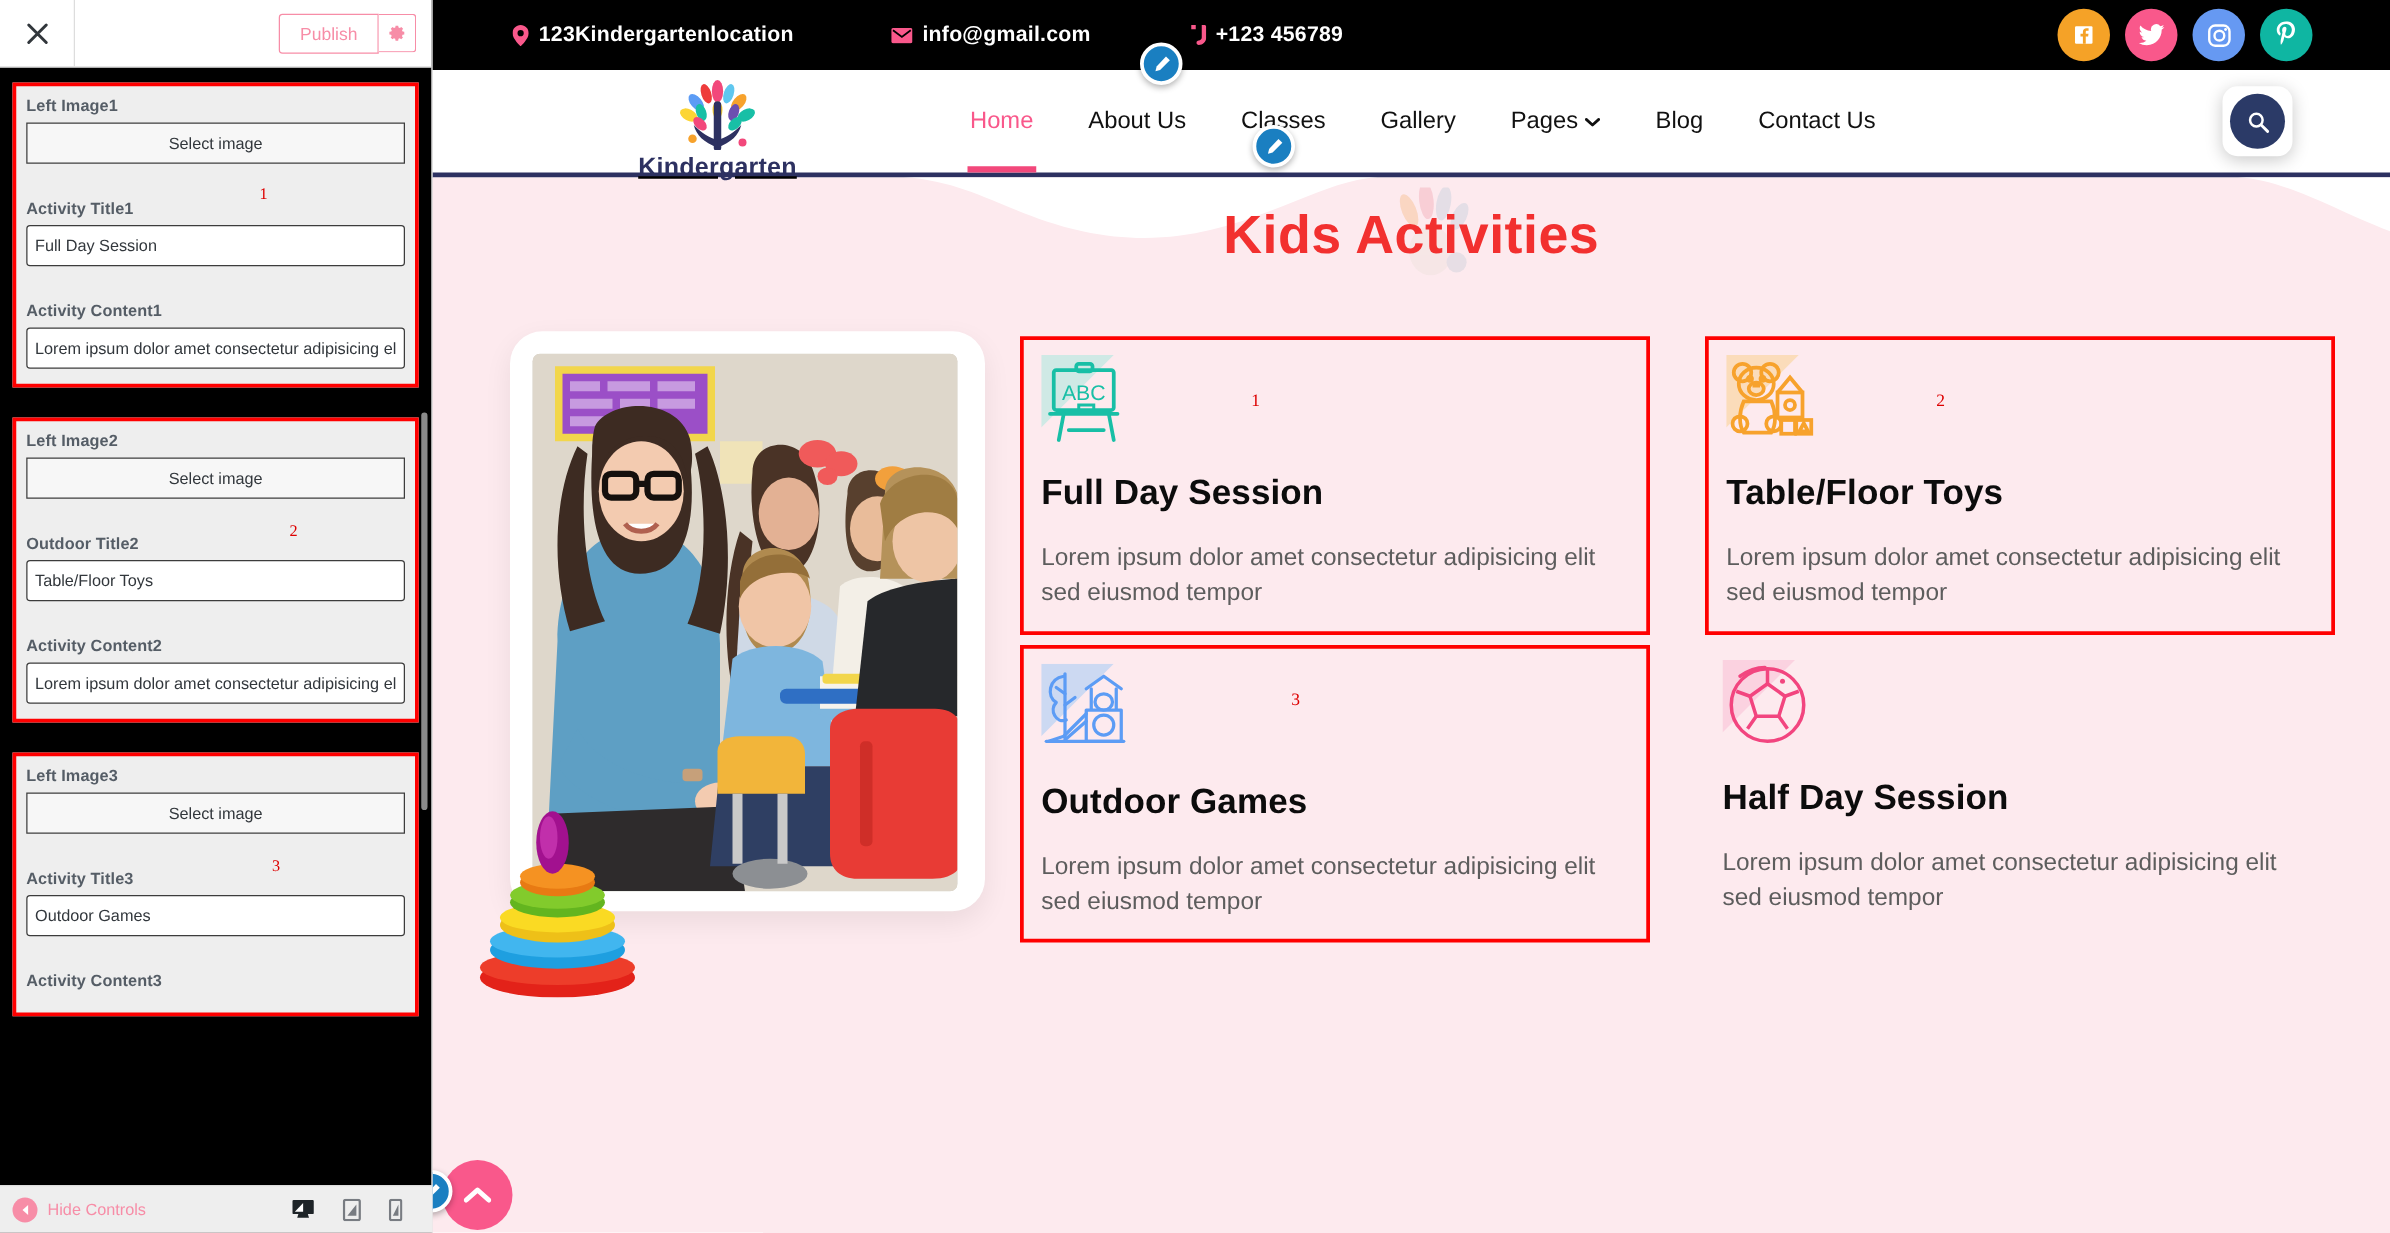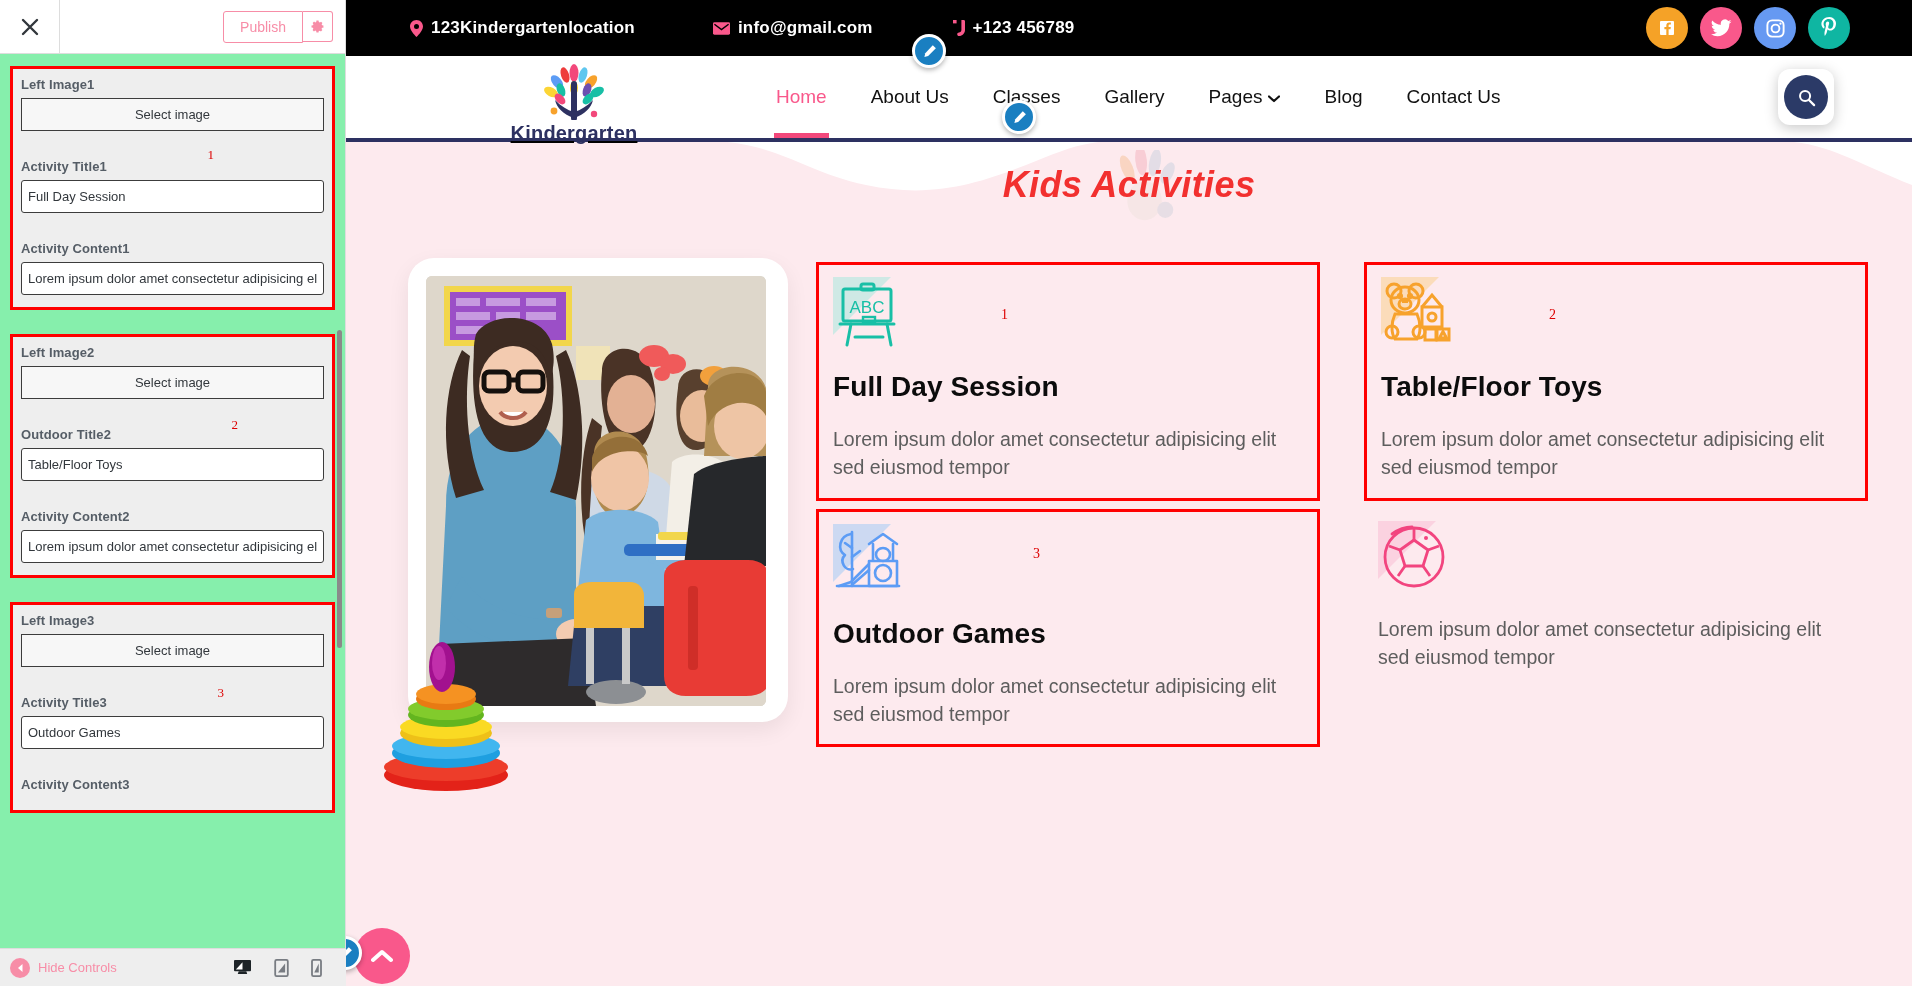--- a/index.html
+++ b/index.html
@@ -10,21 +10,21 @@
     -webkit-font-smoothing: antialiased;
   }
 
   
   #app { position: relative; width: 1912px; height: 986px; display: flex; }
 
   
   #customizer {
     position: relative;
     width: 346px; height: 986px;
-    background: #86efac;
+    background: #000000;
     border-right: 1px solid #dddddd;
     flex: 0 0 346px;
   }
   .cz-topbar {
     height: 54px; background: #fff;
     border-bottom: 1px solid #dddddd;
     display: flex; align-items: stretch;
   }
   .cz-close {
     width: 60px; display: flex; align-items: center; justify-content: center;
@@ -157,22 +157,22 @@
     z-index: 3; pointer-events:none;
   }
   .sec-title {
     text-align:center; padding-top:22px; position:relative; z-index:4;
   }
   .hand-deco{
     position:absolute; left:50%; transform:translateX(-16px); top:8px;
     width:70px; height:76px; z-index:-1; opacity:.55;
   }
   .sec-title h1 {
-    font-size:36px; color:#f2302f; font-weight:bold; letter-spacing:.4px;
-    display:inline-block; position:relative;font-style:italic;
+    font-size:43px; color:#f2302f; font-weight:bold; letter-spacing:.4px;
+    display:inline-block; position:relative;
   }
   .sec-sub {
     text-align:center; color:#86d16b; font-size:19px; margin-top:18px;
     position:relative; z-index:4;
   }
 
   .act-body {
     display:flex; gap:22px; padding: 52px 44px 0 48px; position:relative; z-index:4;
   }
   .photo-col { position:relative; width: 400px; flex:0 0 400px; }
@@ -641,20 +641,21 @@
                 <path d="M0 0 H58 L0 58 Z" fill="#fbd2e0"></path>
                 <g fill="none" stroke="#f2457f" stroke-width="2.8" stroke-linejoin="round">
                   <circle cx="36" cy="36" r="29"></circle>
                   <path d="M36 19 L50 29 L45 45 L27 45 L22 29 Z"></path>
                   <path d="M36 19 L36 8 M50 29 L61 25 M45 45 L52 55 M27 45 L20 55 M22 29 L11 25"></path>
                   <path d="M14 13 C21 8 28 6 34 6" stroke-linecap="round"></path>
                 </g>
                 <circle cx="48" cy="17" r="2" fill="#f2457f"></circle>
               </svg>
             </div>
+            <div class="card-title">Half Day Session</div>
             <div class="card-text">Lorem ipsum dolor amet consectetur adipisicing elit sed eiusmod tempor</div>
           </div>
 
         </div>
       </div>
 
       <div class="scroll-top">
         <svg width="22" height="14" viewBox="0 0 22 14" aria-hidden="true">
           <path d="M2 11 L11 3 L20 11" stroke="#fff" stroke-width="4" fill="none" stroke-linecap="round" stroke-linejoin="round"></path>
         </svg>

